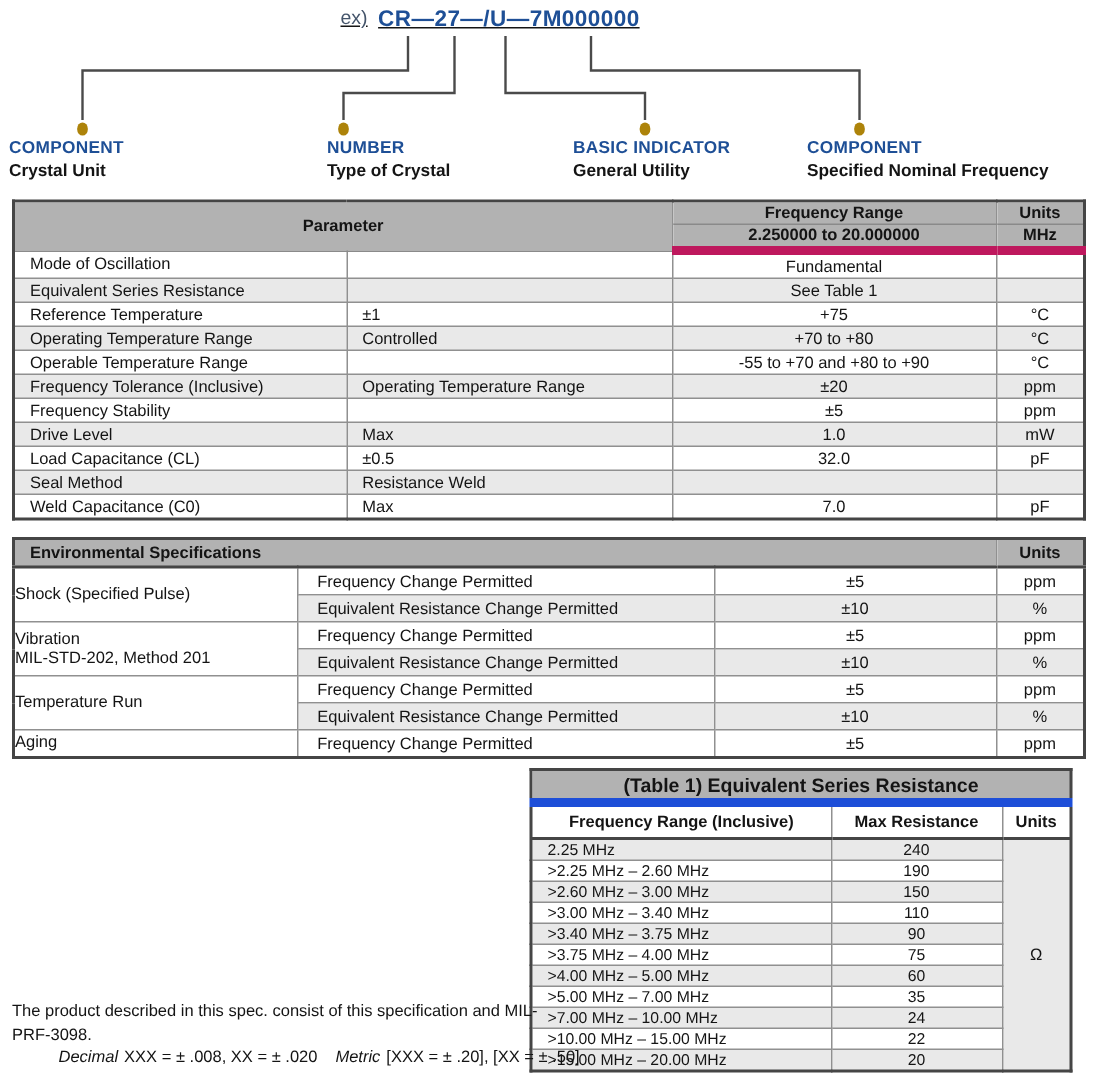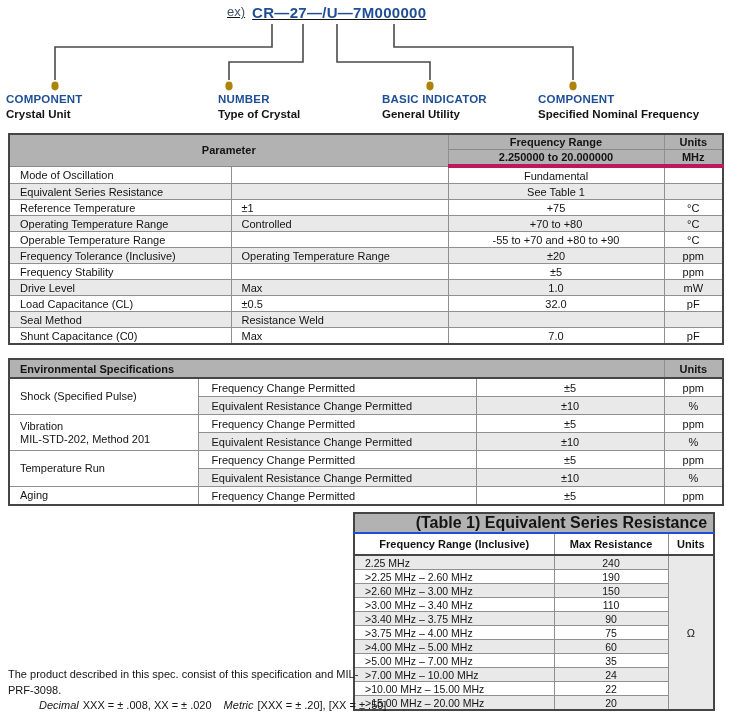--- a/index.html
+++ b/index.html
@@ -21,34 +21,34 @@
   table{border:2px solid #454545;}
   th,td{border:1px solid #909090;padding:0 6px;overflow:hidden;white-space:nowrap;}
   th{background:#b2b2b2;font-weight:bold;}
   .center{text-align:center;}
   .left{text-align:left;}
   tr.alt td{background:#e9e9e9;}
 
   
   .param-table{position:absolute;left:8px;top:133px;width:714px;}
   .param-table th{height:14px;border-bottom:1px solid #8a8a8a;}
-  .param-table thead tr:last-child th{border-bottom:4px solid #be185d;margin-top:25px;}
+  .param-table thead tr:last-child th{border-bottom:6px solid #be185d;margin-top:25px;}
   .param-table td{height:15px;}
   .param-table td.name,.param-table td.cond{padding-left:10px;}
 
   
   .env-table{position:absolute;left:8px;top:358px;width:714px;}
   .env-table th{height:17px;border-bottom:2px solid #454545;}
   .env-table td{height:17px;}
-  .env-table td.group{background:#fff;padding-left:10px;line-height:13px;white-space:normal;}
+  .env-table td.group{background:#fff;padding-left:0;line-height:13px;white-space:normal;}
   .env-table td.test{padding-left:13px;}
 
   
   .esr-table{position:absolute;left:353px;top:512px;width:360px;font-size:10.5px;}
-  .esr-table th.title{height:18px;font-size:16px;border-bottom:2px solid #1d4ed8;text-align:right;}
+  .esr-table th.title{height:18px;font-size:13px;border-bottom:6px solid #1d4ed8;}
   .esr-table th.colhead{height:20px;background:#fff;font-size:11px;border-bottom:2px solid #454545;}
   .esr-table td{height:13px;}
   .esr-table td.range{padding-left:10px;}
   .esr-table td.ohm-cell{background:#e9e9e9;text-align:center;font-size:11px;}
 
   
   .footnote{position:absolute;left:8px;top:667px;width:356px;font-size:11px;line-height:15.5px;color:#141414;}
   .tol-line{white-space:nowrap;margin-left:31px;}
   .ital{font-style:italic;}
   .tol-line .seg{margin-right:4px;}
@@ -167,21 +167,21 @@
         <td class="center">32.0</td>
         <td class="center">pF</td>
       </tr>
       <tr class="alt">
         <td class="name">Seal Method</td>
         <td class="cond">Resistance Weld</td>
         <td class="center"></td>
         <td class="center"></td>
       </tr>
       <tr>
-        <td class="name">Shunt Capacitance (C0)</td>
+        <td class="name">Weld Capacitance (C0)</td>
         <td class="cond">Max</td>
         <td class="center">7.0</td>
         <td class="center">pF</td>
       </tr>
     </tbody>
   </table>
 
   <table class="env-table">
     <colgroup>
         <col style="width:189px">

